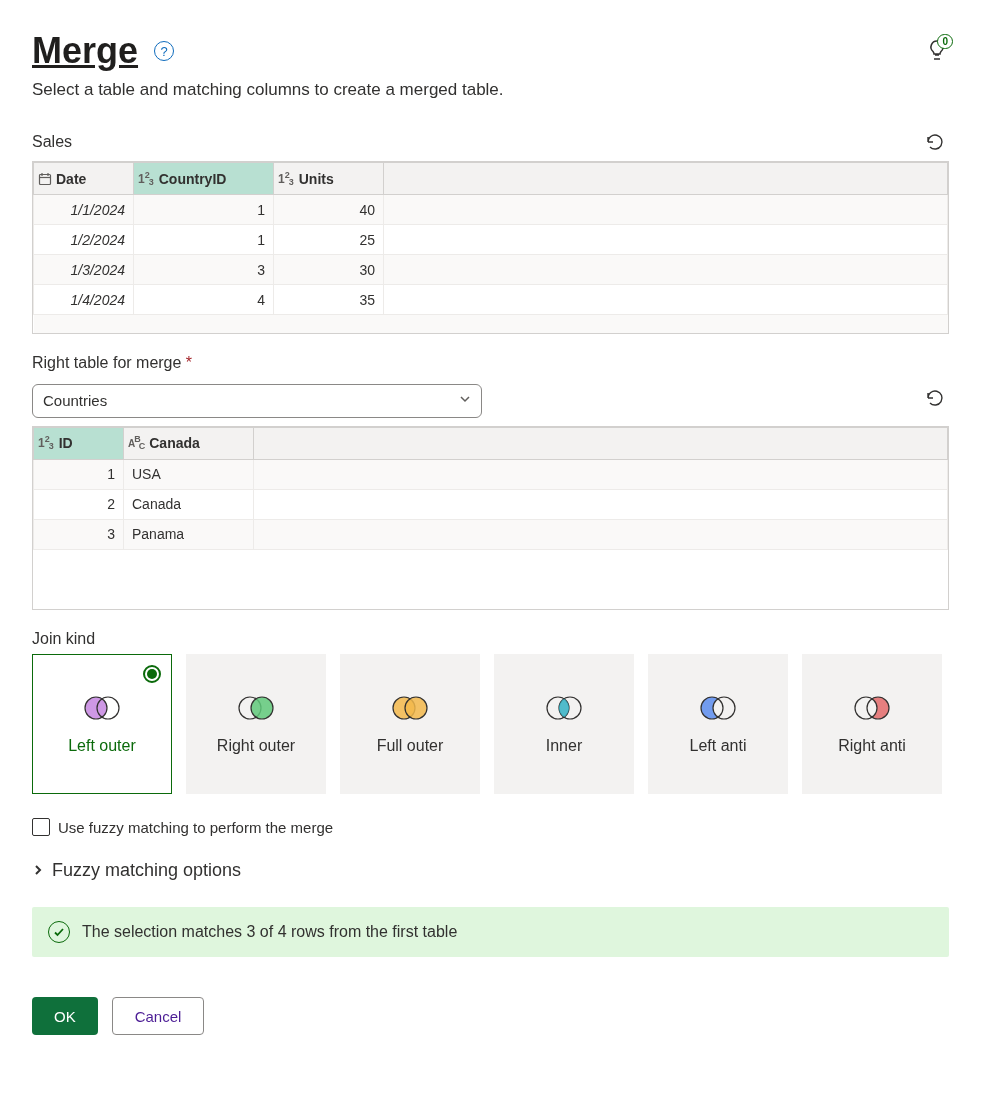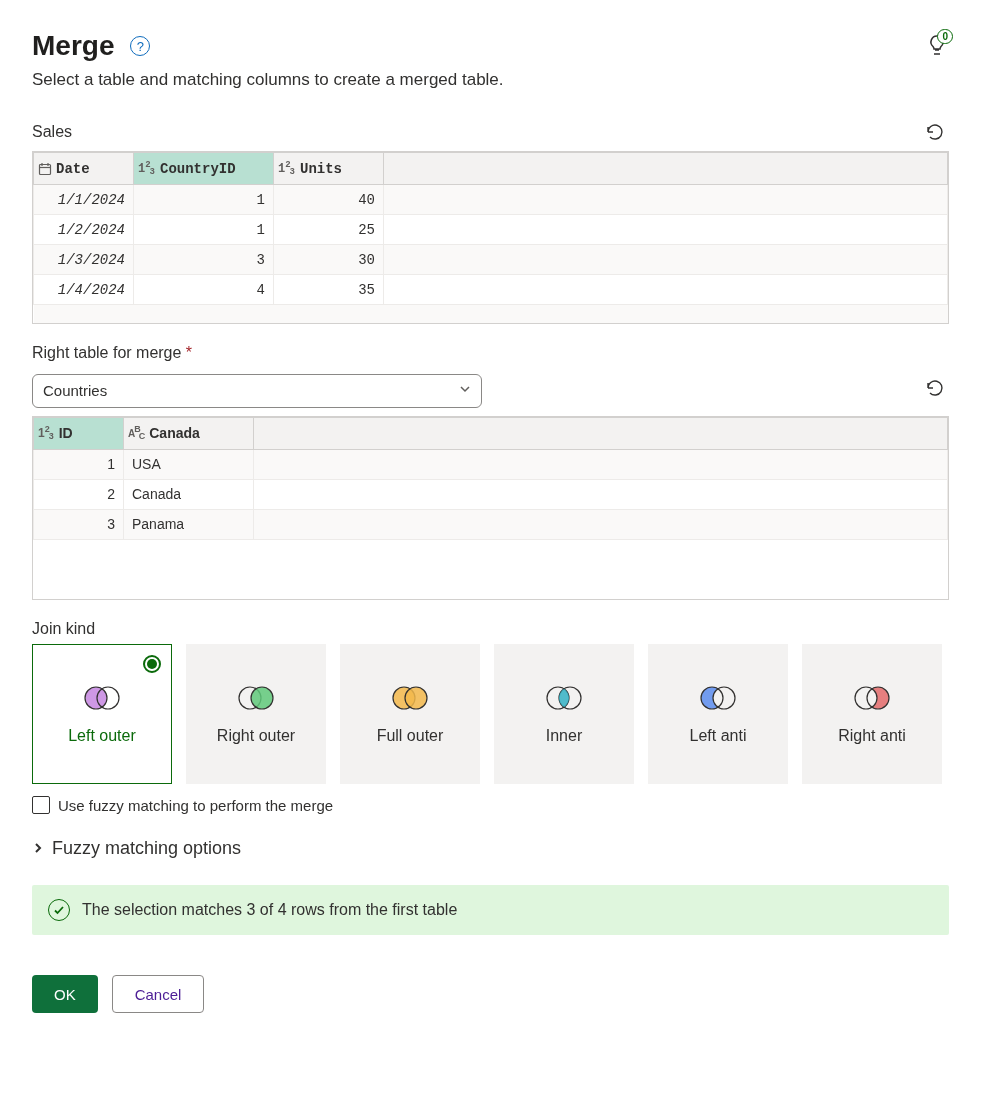--- a/index.html
+++ b/index.html
@@ -6,21 +6,21 @@
     body {
       font-family: "Segoe UI", Arial, sans-serif;
       font-size: 14px;
       color: #323130;
       padding: 30px 32px;
       width: 981px;
       background: #fff;
     }
     .header-row { display: flex; justify-content: space-between; align-items: center; margin-bottom: 8px; }
     .title-group { display: flex; align-items: center; gap: 16px; }
-    h1 { font-size: 28px; font-weight: 600; color: #201f1e; }
+    h1 { font-size: 36px; font-weight: 600; color: #201f1e; text-decoration: underline; }
     .help-icon { width: 20px; height: 20px; border: 1.5px solid #0F6CBD; color: #0F6CBD; border-radius: 50%; display:flex; align-items:center; justify-content:center; font-size: 13px; cursor:pointer; }
     .bulb { cursor:pointer; position:relative; }
     .description { font-size: 17px; color: #323130; margin-bottom: 28px; }
     .label-text { font-size: 16px; color: #323130; margin-bottom: 6px; display:block; }
     .req { color: #a4262c; }
     .preview-block { margin-bottom: 20px; position: relative; }
     .preview-row { display:flex; justify-content: space-between; align-items:center;margin-top:12px; }
     .refresh-icon { font-size: 20px; cursor: pointer; padding: 4px; color: #323130; }
     .grid {
       border: 1px solid #d2d0ce;
@@ -59,21 +59,21 @@
     .grid-sales .col-units { width: 110px; }
     .grid-countries .col-id { width: 90px; }
     .grid-countries .col-country { width: 130px; }
     .dropdown {
       display:flex; justify-content: space-between; align-items:center;
       border: 1px solid #8a8886; border-radius: 6px;
       height: 34px; width: 450px; padding: 0 10px;
       margin-bottom: 8px; font-size: 15px; cursor:pointer;
     }
     .chev { font-size: 12px; color:#605e5c; }
-    .join-kind-row { display:flex; gap: 14px; margin-bottom: 12px; }
+    .join-kind-row { display:flex; gap: 14px; margin-bottom: 24px; }
     .join-card {
       width: 140px; height: 140px; background: #f3f2f1;
       display:flex; flex-direction:column; align-items:center; justify-content:center;
       gap: 14px; cursor:pointer; position:relative; padding: 8px;
       text-align:center; font-size: 16px; color:#323130;
     }
     .join-card.selected { background:#fff; border:1px solid #0b6a0b; color:#0b6a0b; }
     .radio-indicator {
       position:absolute; top:10px; right:10px; width:18px; height:18px;
       border:2px solid #0b6a0b; border-radius:50%;
@@ -116,21 +116,21 @@
 <div class="preview-block">
   <div class="preview-row">
     <span class="label-text">Sales</span>
     <span class="refresh-icon">
       <svg width="20" height="20" viewBox="0 0 20 20" fill="none" stroke="#323130" stroke-width="1.4">
           <path d="M3 10a7 7 0 1 1 2 4.9M3 10V5m0 5h5"></path>
         </svg>
     </span>
   </div>
   <div class="grid grid-sales">
-    <table style="width:100%;font-family:Liberation Mono, monospace;">
+    <table style="width:100%;">
       <colgroup>
           <col class="col-date">
           <col class="col-cid">
           <col class="col-units">
           <col>
         </colgroup>
       <thead>
         <tr>
           <th>
             <span class="th-inner">

